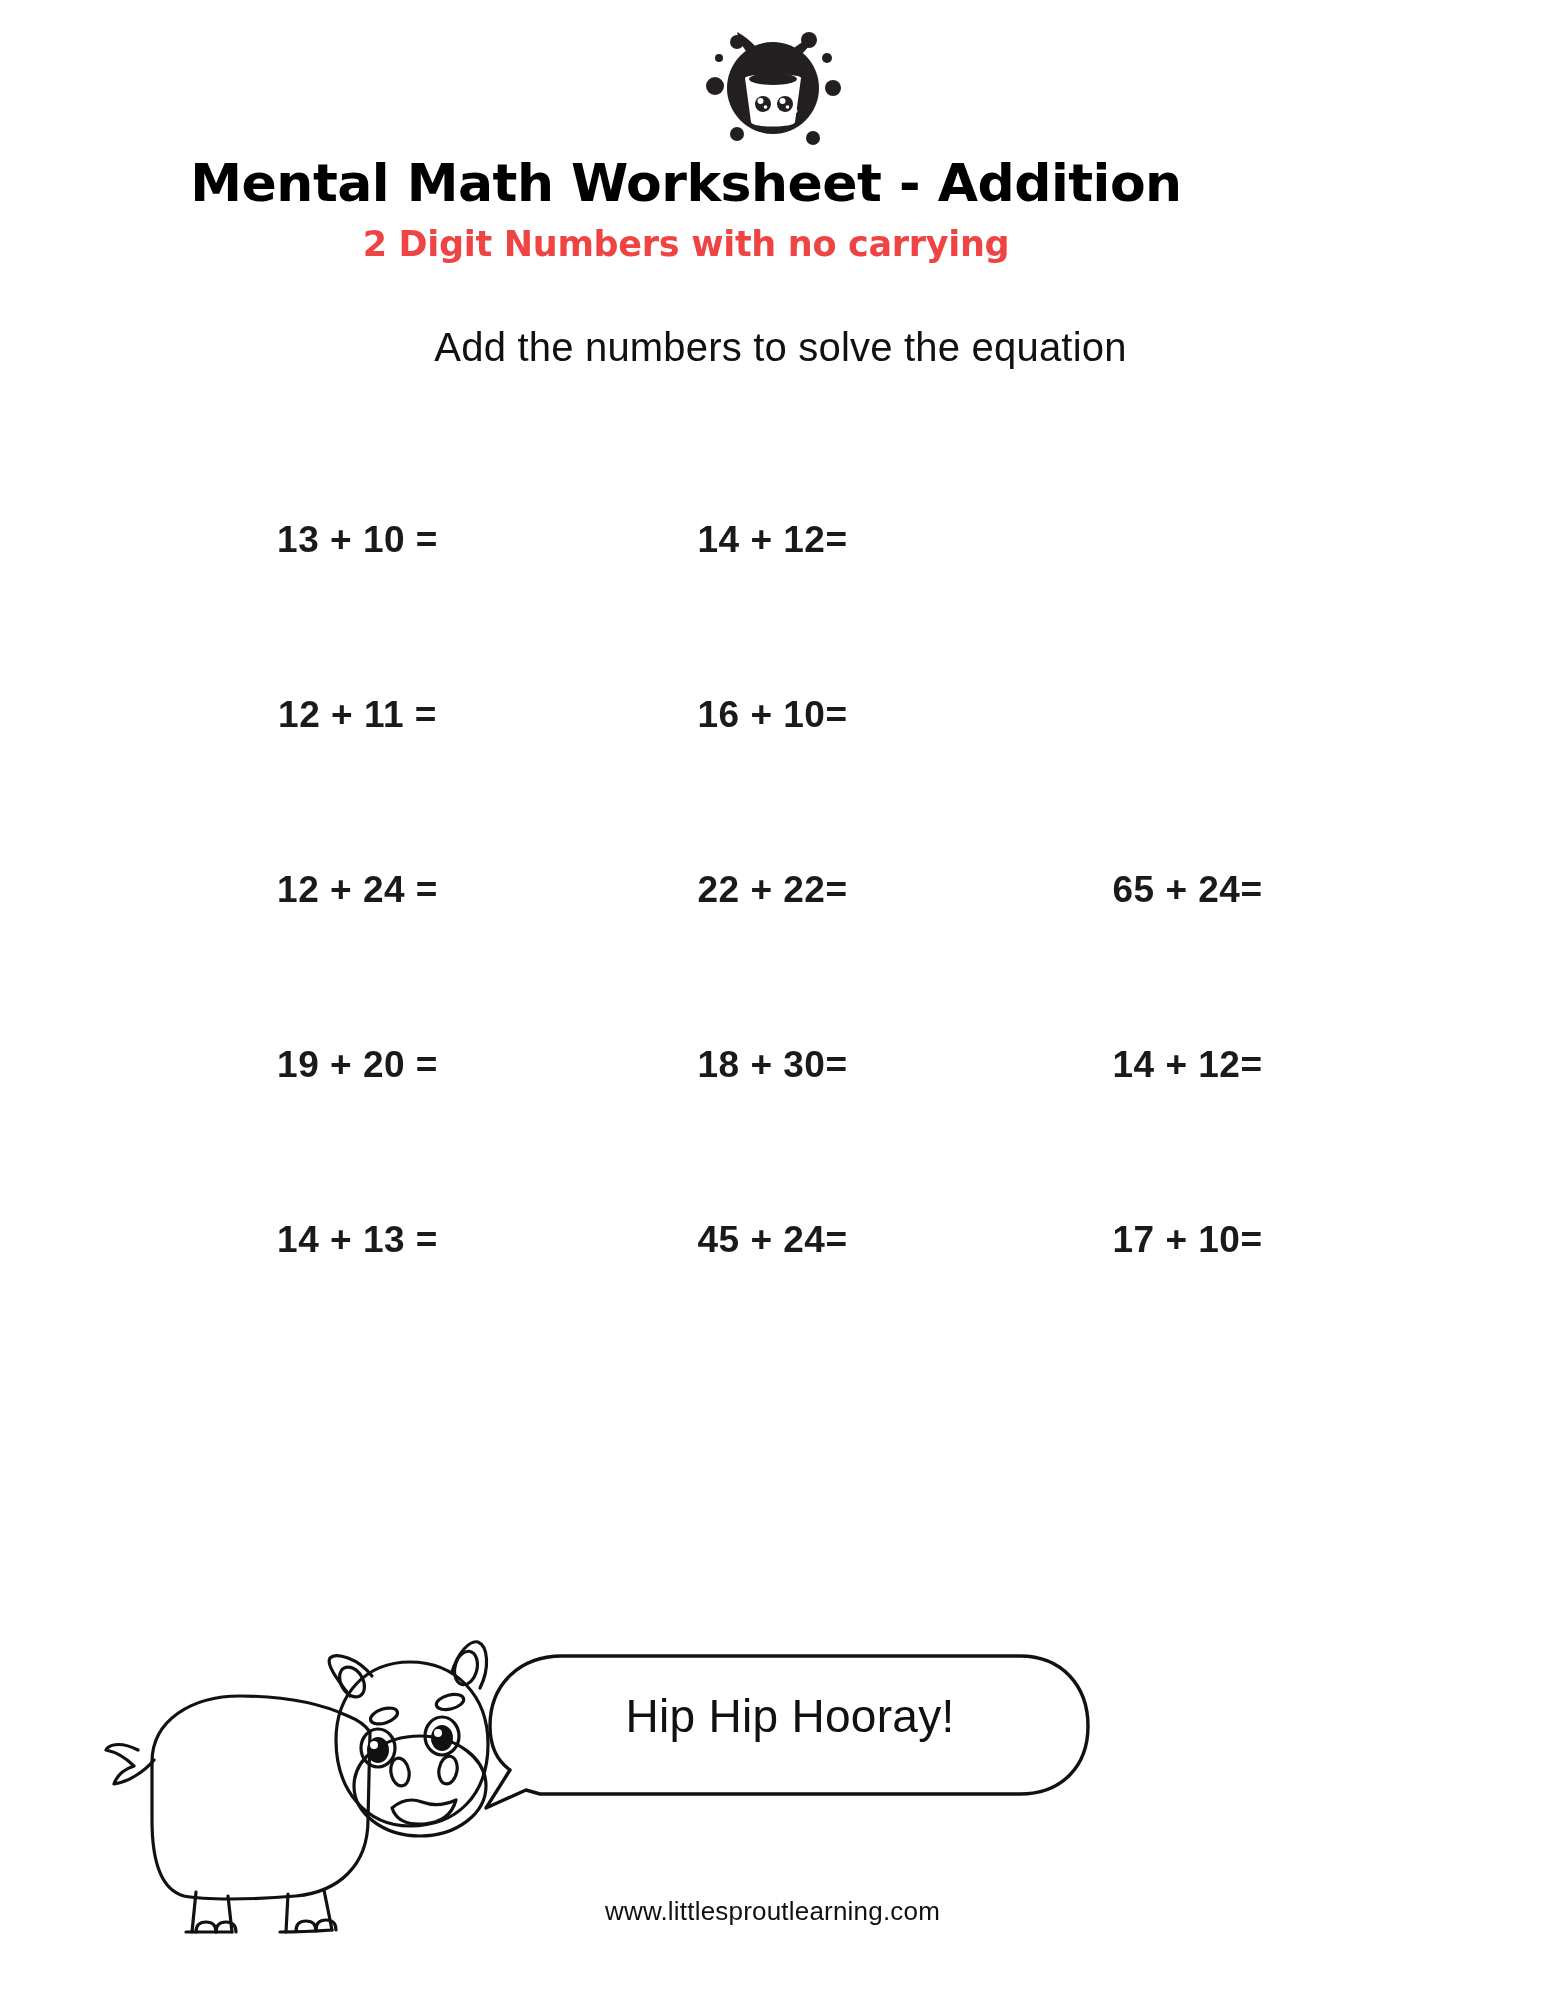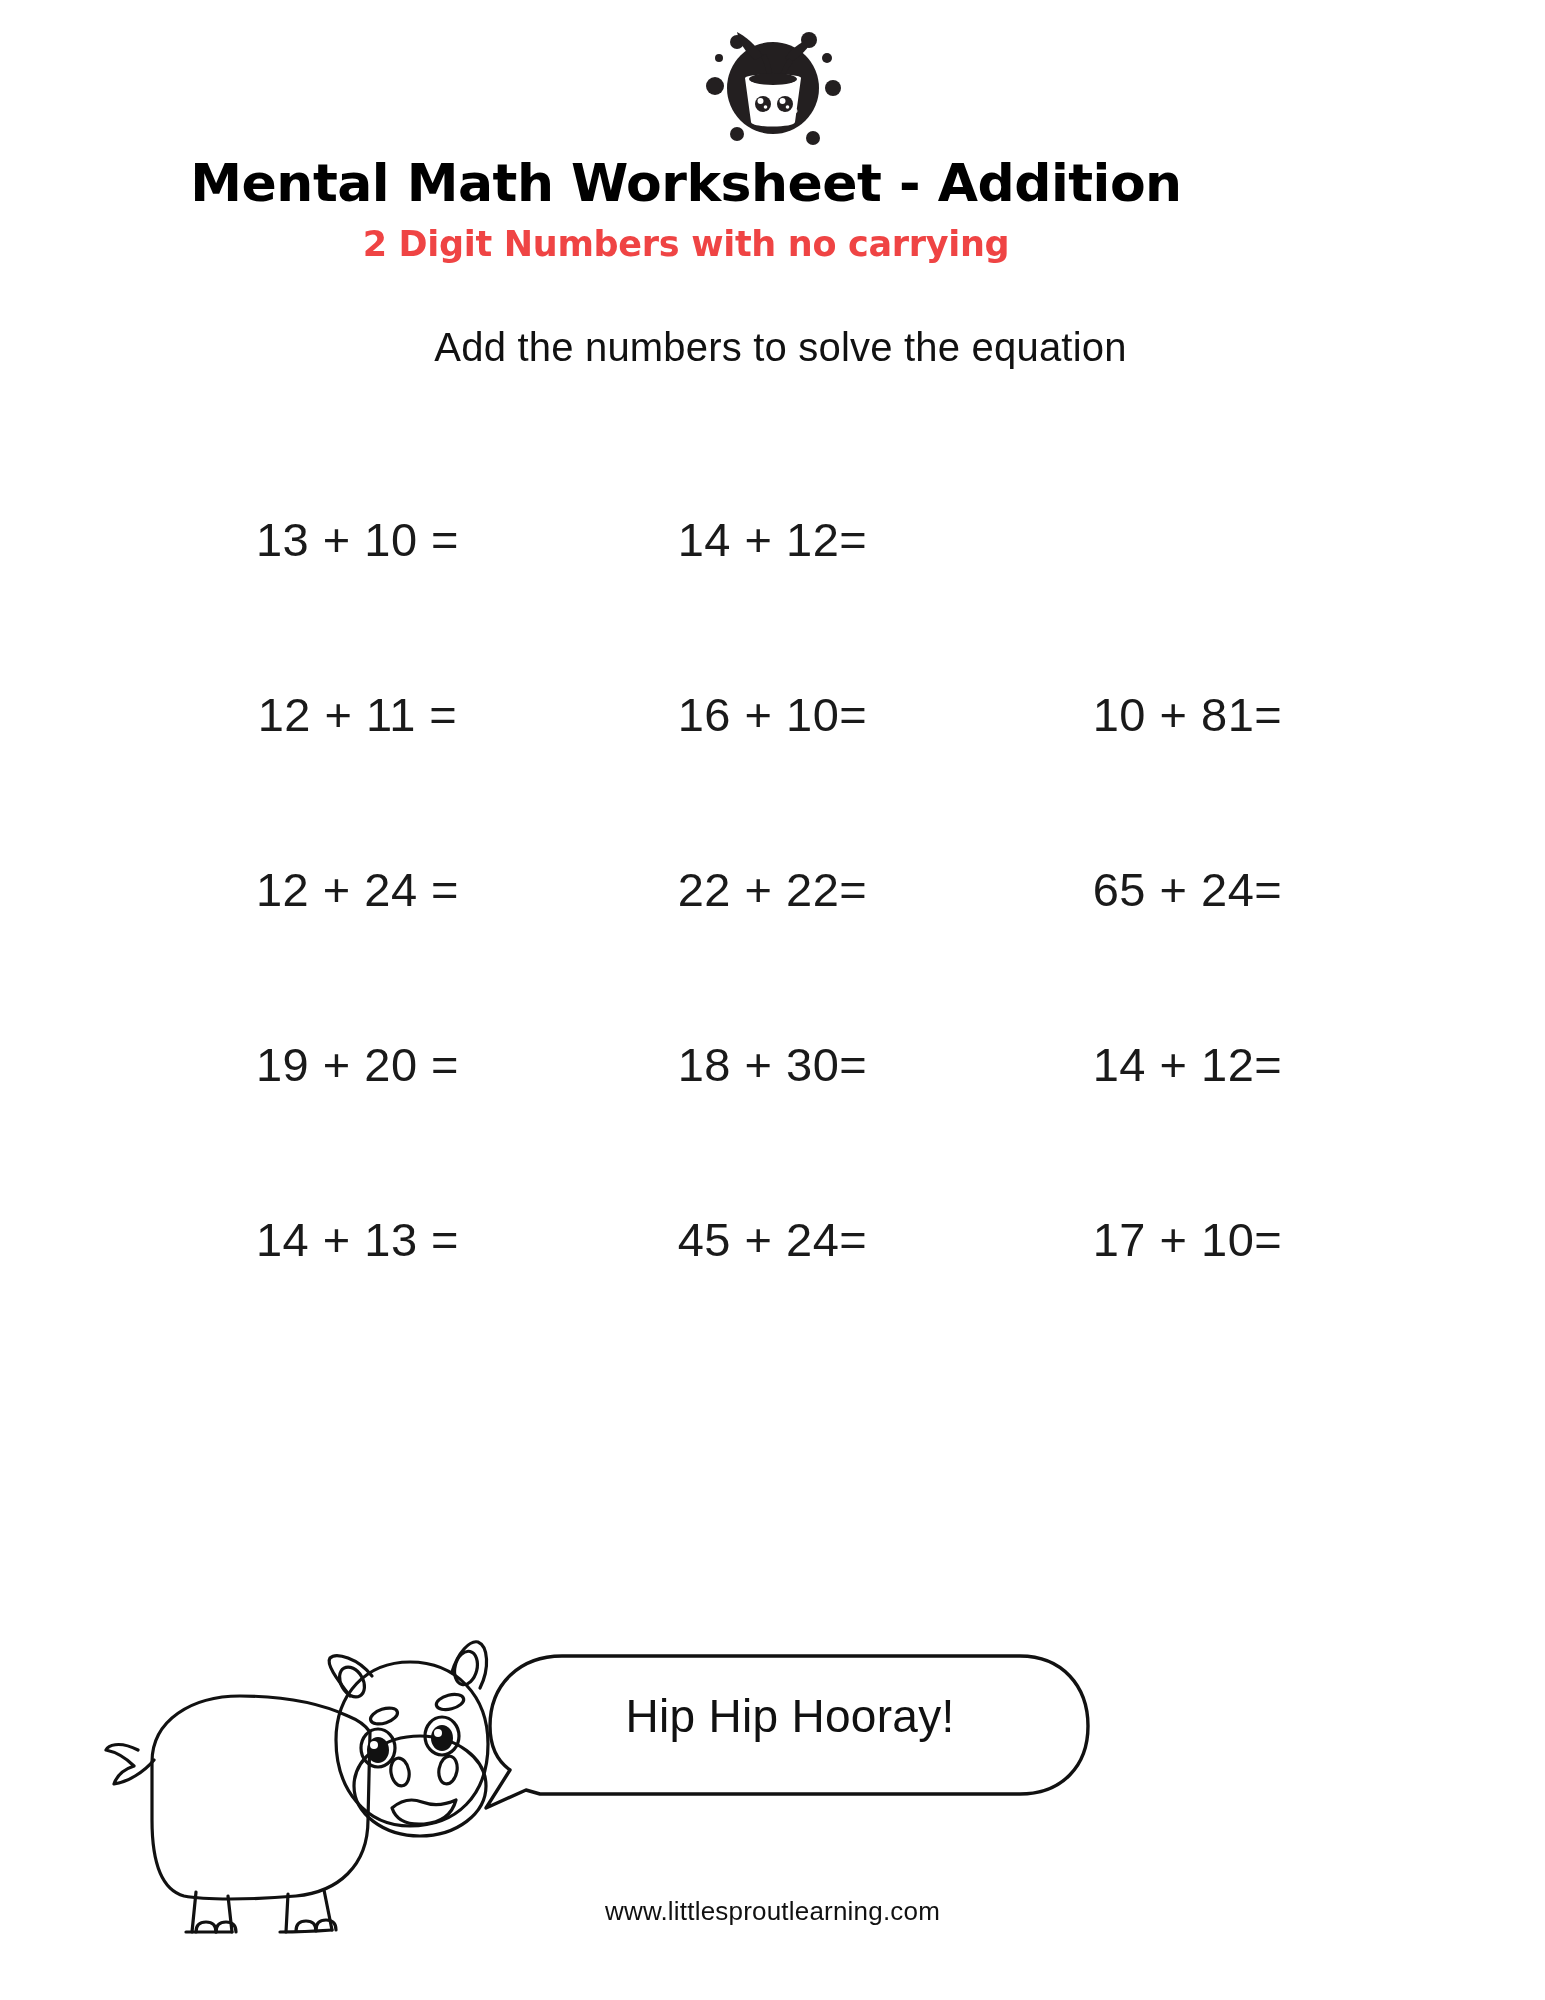--- a/index.html
+++ b/index.html
@@ -83,22 +83,22 @@
     width: 1245px;
   }
   .eq-row {
     display: grid;
     grid-template-columns: 1fr 1fr 1fr;
     height: 175px;
     align-items: center;
   }
   .eq-cell {
     font-family: "Liberation Sans", sans-serif;
-    font-weight: 400;
-    font-size: 47px;
+    font-weight: 700;
+    font-size: 37px;
     letter-spacing: 0.5px;
     color: #1a1a1a;
     text-align: center;
     white-space: nowrap;
   }
   .eq-row .eq-cell:nth-child(1) { text-align: center; }
   .eq-row .eq-cell:nth-child(2) { text-align: center; }
   .eq-row .eq-cell:nth-child(3) { text-align: center; }
 
   
@@ -211,21 +211,20 @@
   <div class="equations">
 
     <div class="eq-row">
       <div class="eq-cell">13 + 10 =</div>
       <div class="eq-cell">14 + 12=</div>
     </div>
 
     <div class="eq-row">
       <div class="eq-cell">12 + 11 =</div>
       <div class="eq-cell">16 + 10=</div>
-      <div class="eq-cell">10 + 81=</div>
     </div>
 
     <div class="eq-row">
       <div class="eq-cell">12 + 24 =</div>
       <div class="eq-cell">22 + 22=</div>
       <div class="eq-cell">65 + 24=</div>
     </div>
 
     <div class="eq-row">
       <div class="eq-cell">19 + 20 =</div>

